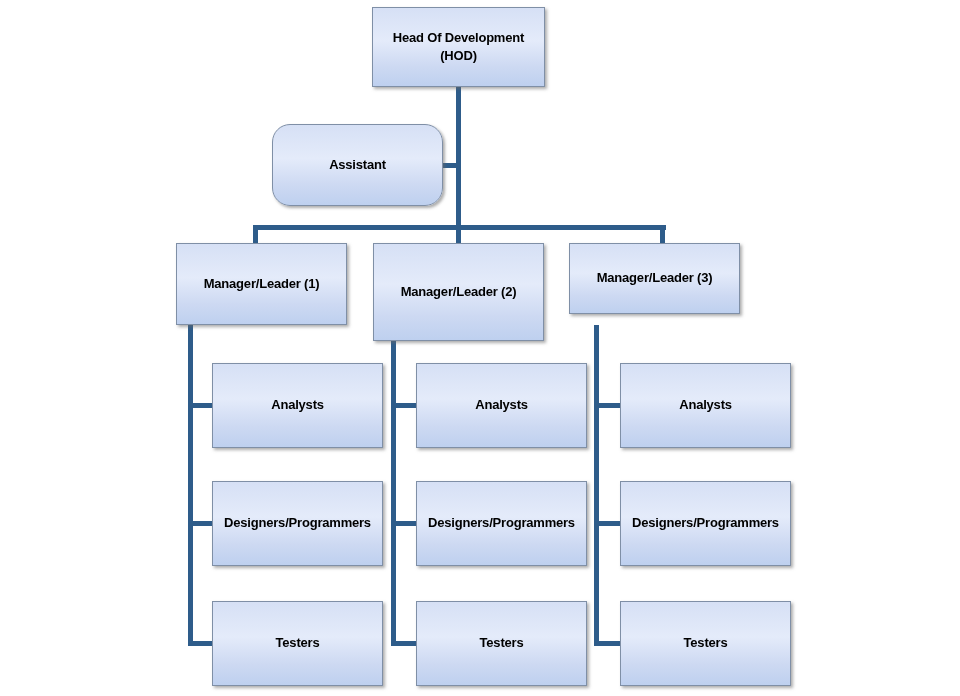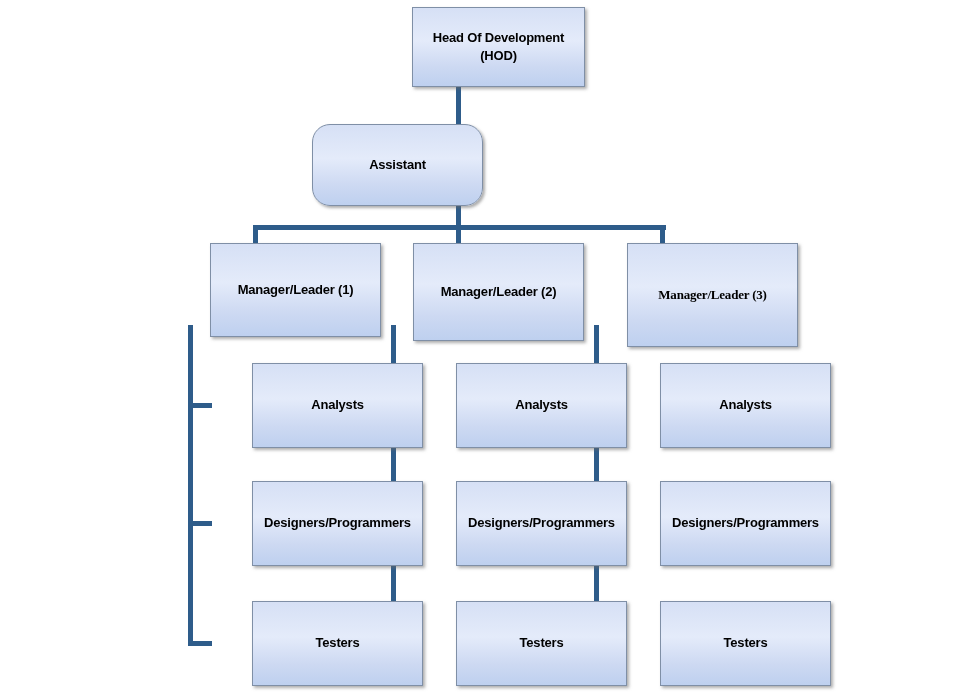--- a/index.html
+++ b/index.html
@@ -28,33 +28,32 @@
     line-height: 1.4;
     letter-spacing: -0.2px;
     color: var(--text-color, #000);
     background: linear-gradient(180deg,
       var(--node-fill-top, #d6e0f5) 0%,
       var(--node-fill-mid, #e4ebfa) 42%,
       var(--node-fill-low, #cdd9f2) 75%,
       var(--node-fill-bottom, #bed0ef) 100%);
     border: 1px solid var(--node-border-color, #7f8fa6);
     box-shadow: 2px 2px 3px rgba(105, 105, 105, 0.55);
-    margin-left: 40px;
   }
   .conn {
     position: absolute;
     background: var(--connector-color, #2e5c8a);
   }
 
   
   .pos-hod        { left: 372px; top:   7px; width: 173px; height: 80px; }
   .pos-assistant  { left: 272px; top: 124px; width: 171px; height: 82px; border-radius: 18px; }
-  .pos-m1         { left: 170px; top: 243px; width: 171px; height: 94px; }
+  .pos-m1         { left: 176px; top: 243px; width: 171px; height: 82px; }
   .pos-m2         { left: 373px; top: 243px; width: 171px; height: 98px; }
-  .pos-m3         { left: 587px; top: 243px; width: 171px; height: 104px; font-family: Liberation Serif, serif; }
+  .pos-m3         { left: 569px; top: 243px; width: 171px; height: 71px; }
   .pos-c1-0      { left: 212px; top: 363px; width: 171px; height: 85px; }
   .pos-c1-1      { left: 212px; top: 481px; width: 171px; height: 85px; }
   .pos-c1-2      { left: 212px; top: 601px; width: 171px; height: 85px; }
   .pos-c2-0      { left: 416px; top: 363px; width: 171px; height: 85px; }
   .pos-c2-1      { left: 416px; top: 481px; width: 171px; height: 85px; }
   .pos-c2-2      { left: 416px; top: 601px; width: 171px; height: 85px; }
   .pos-c3-0      { left: 620px; top: 363px; width: 171px; height: 85px; }
   .pos-c3-1      { left: 620px; top: 481px; width: 171px; height: 85px; }
   .pos-c3-2      { left: 620px; top: 601px; width: 171px; height: 85px; }
 

